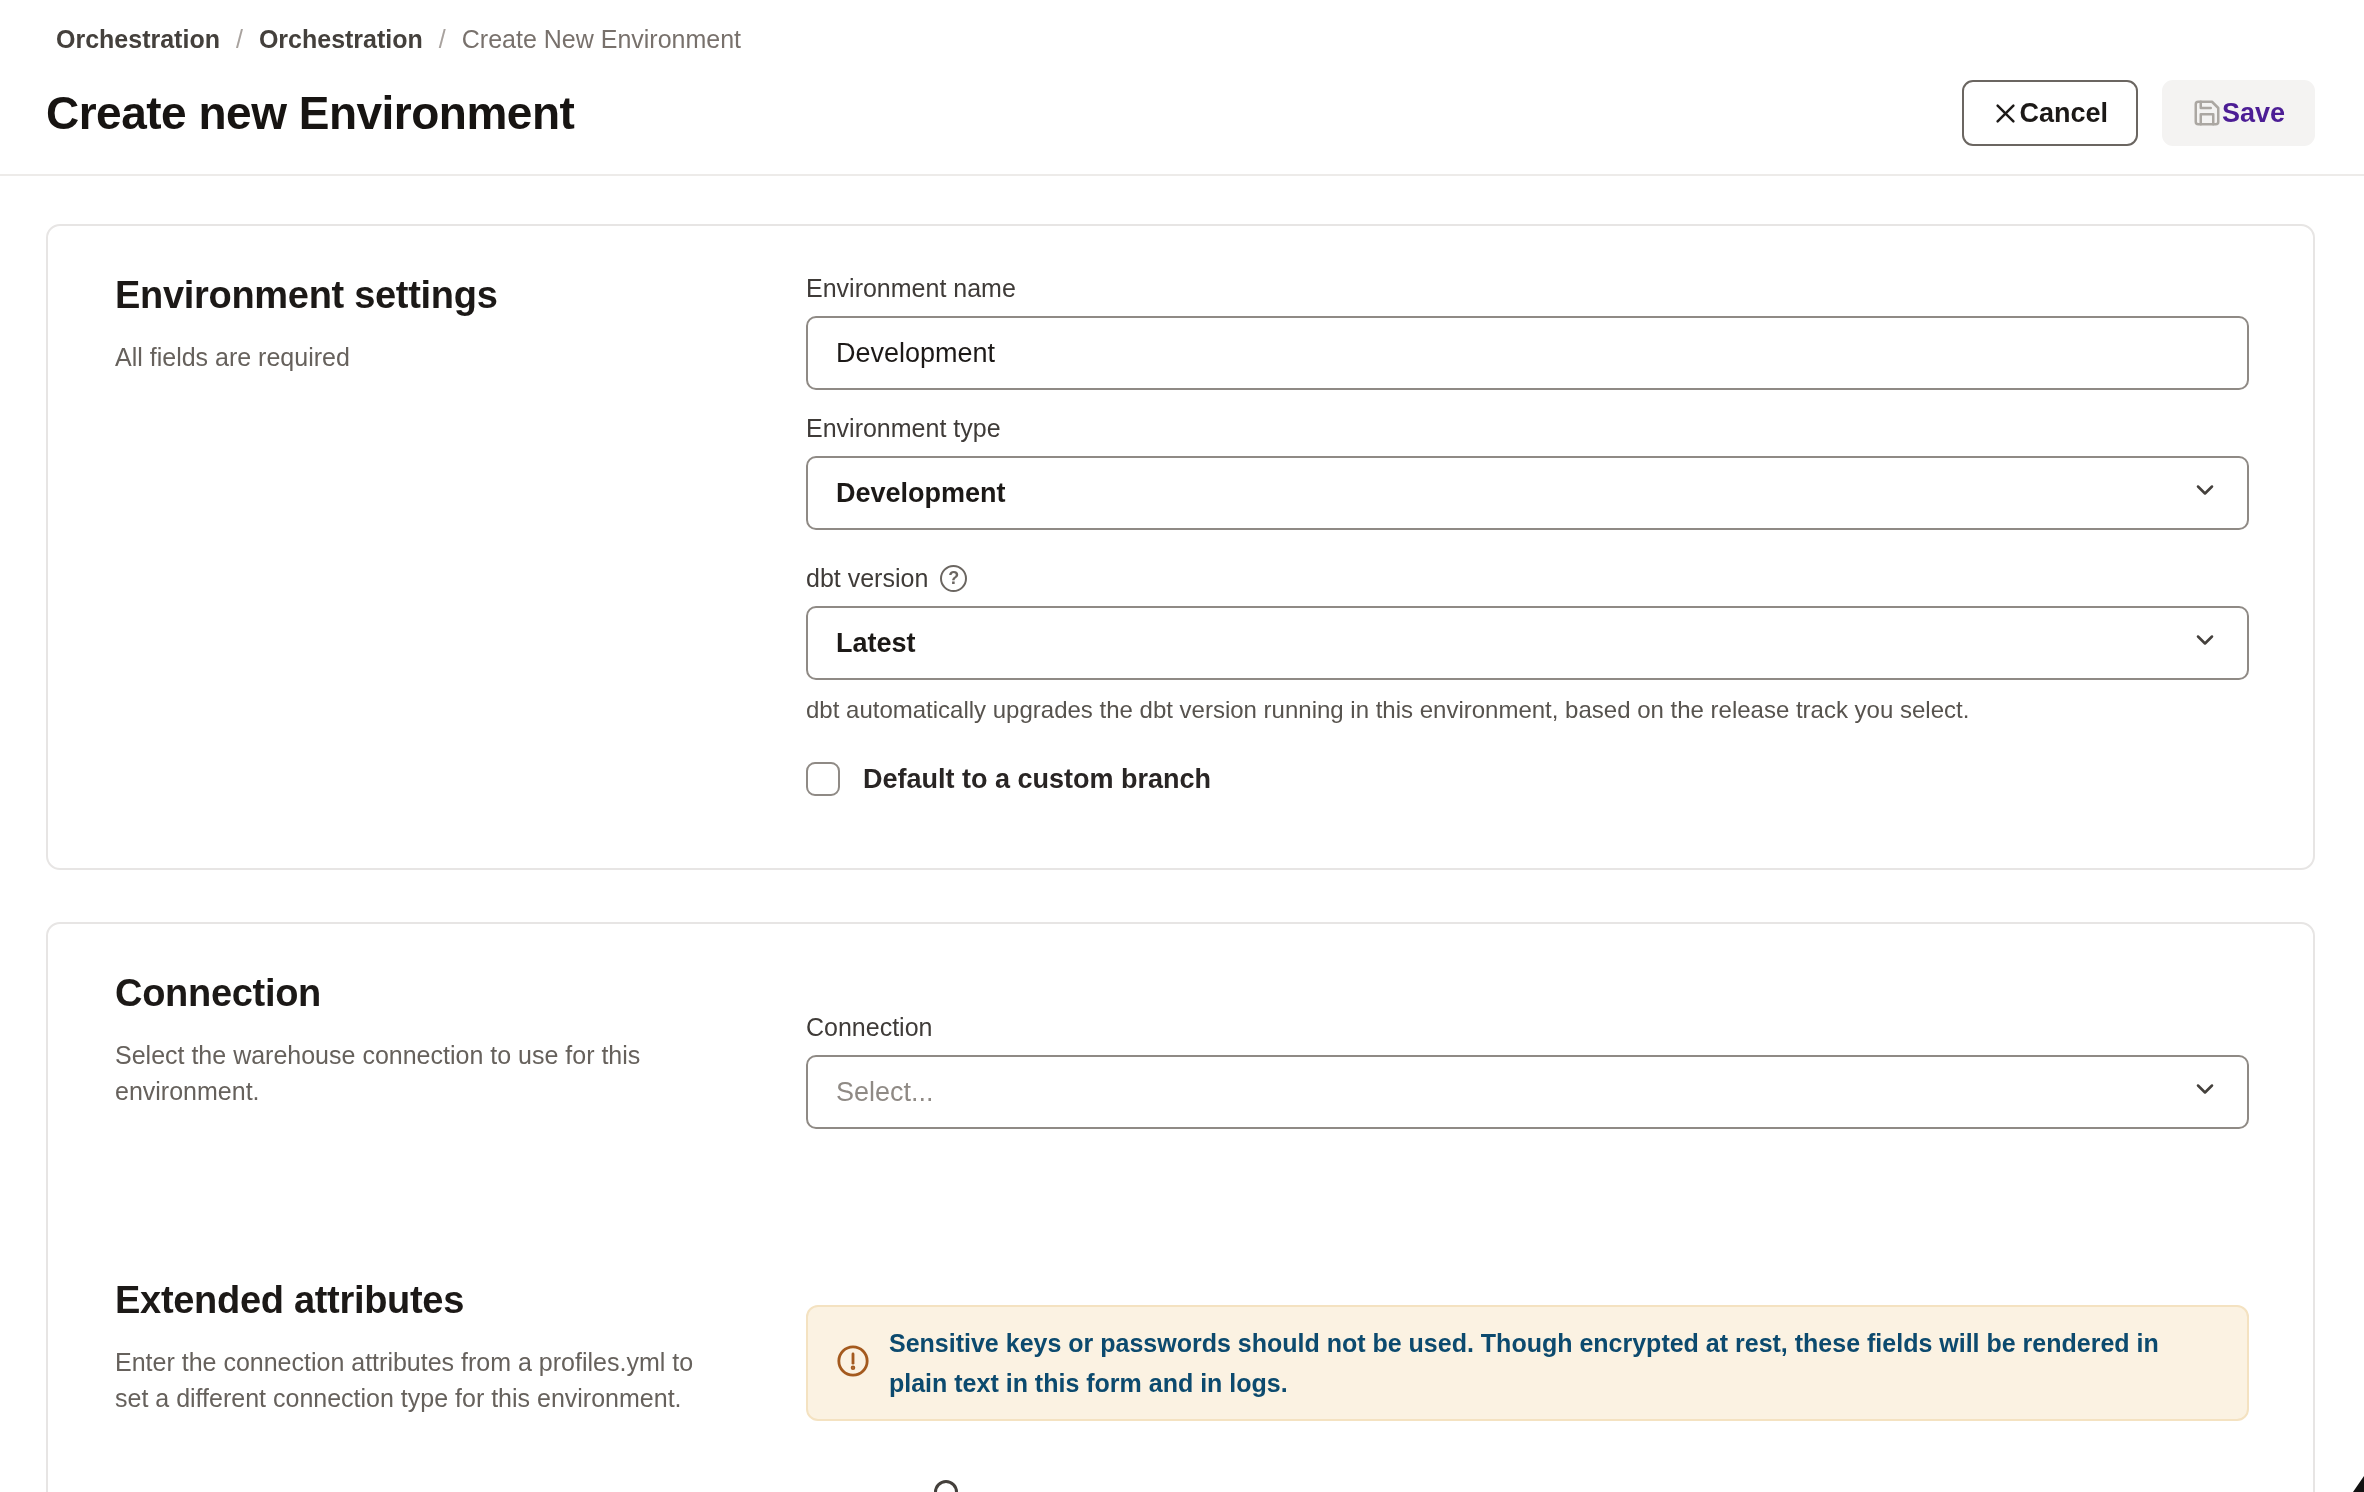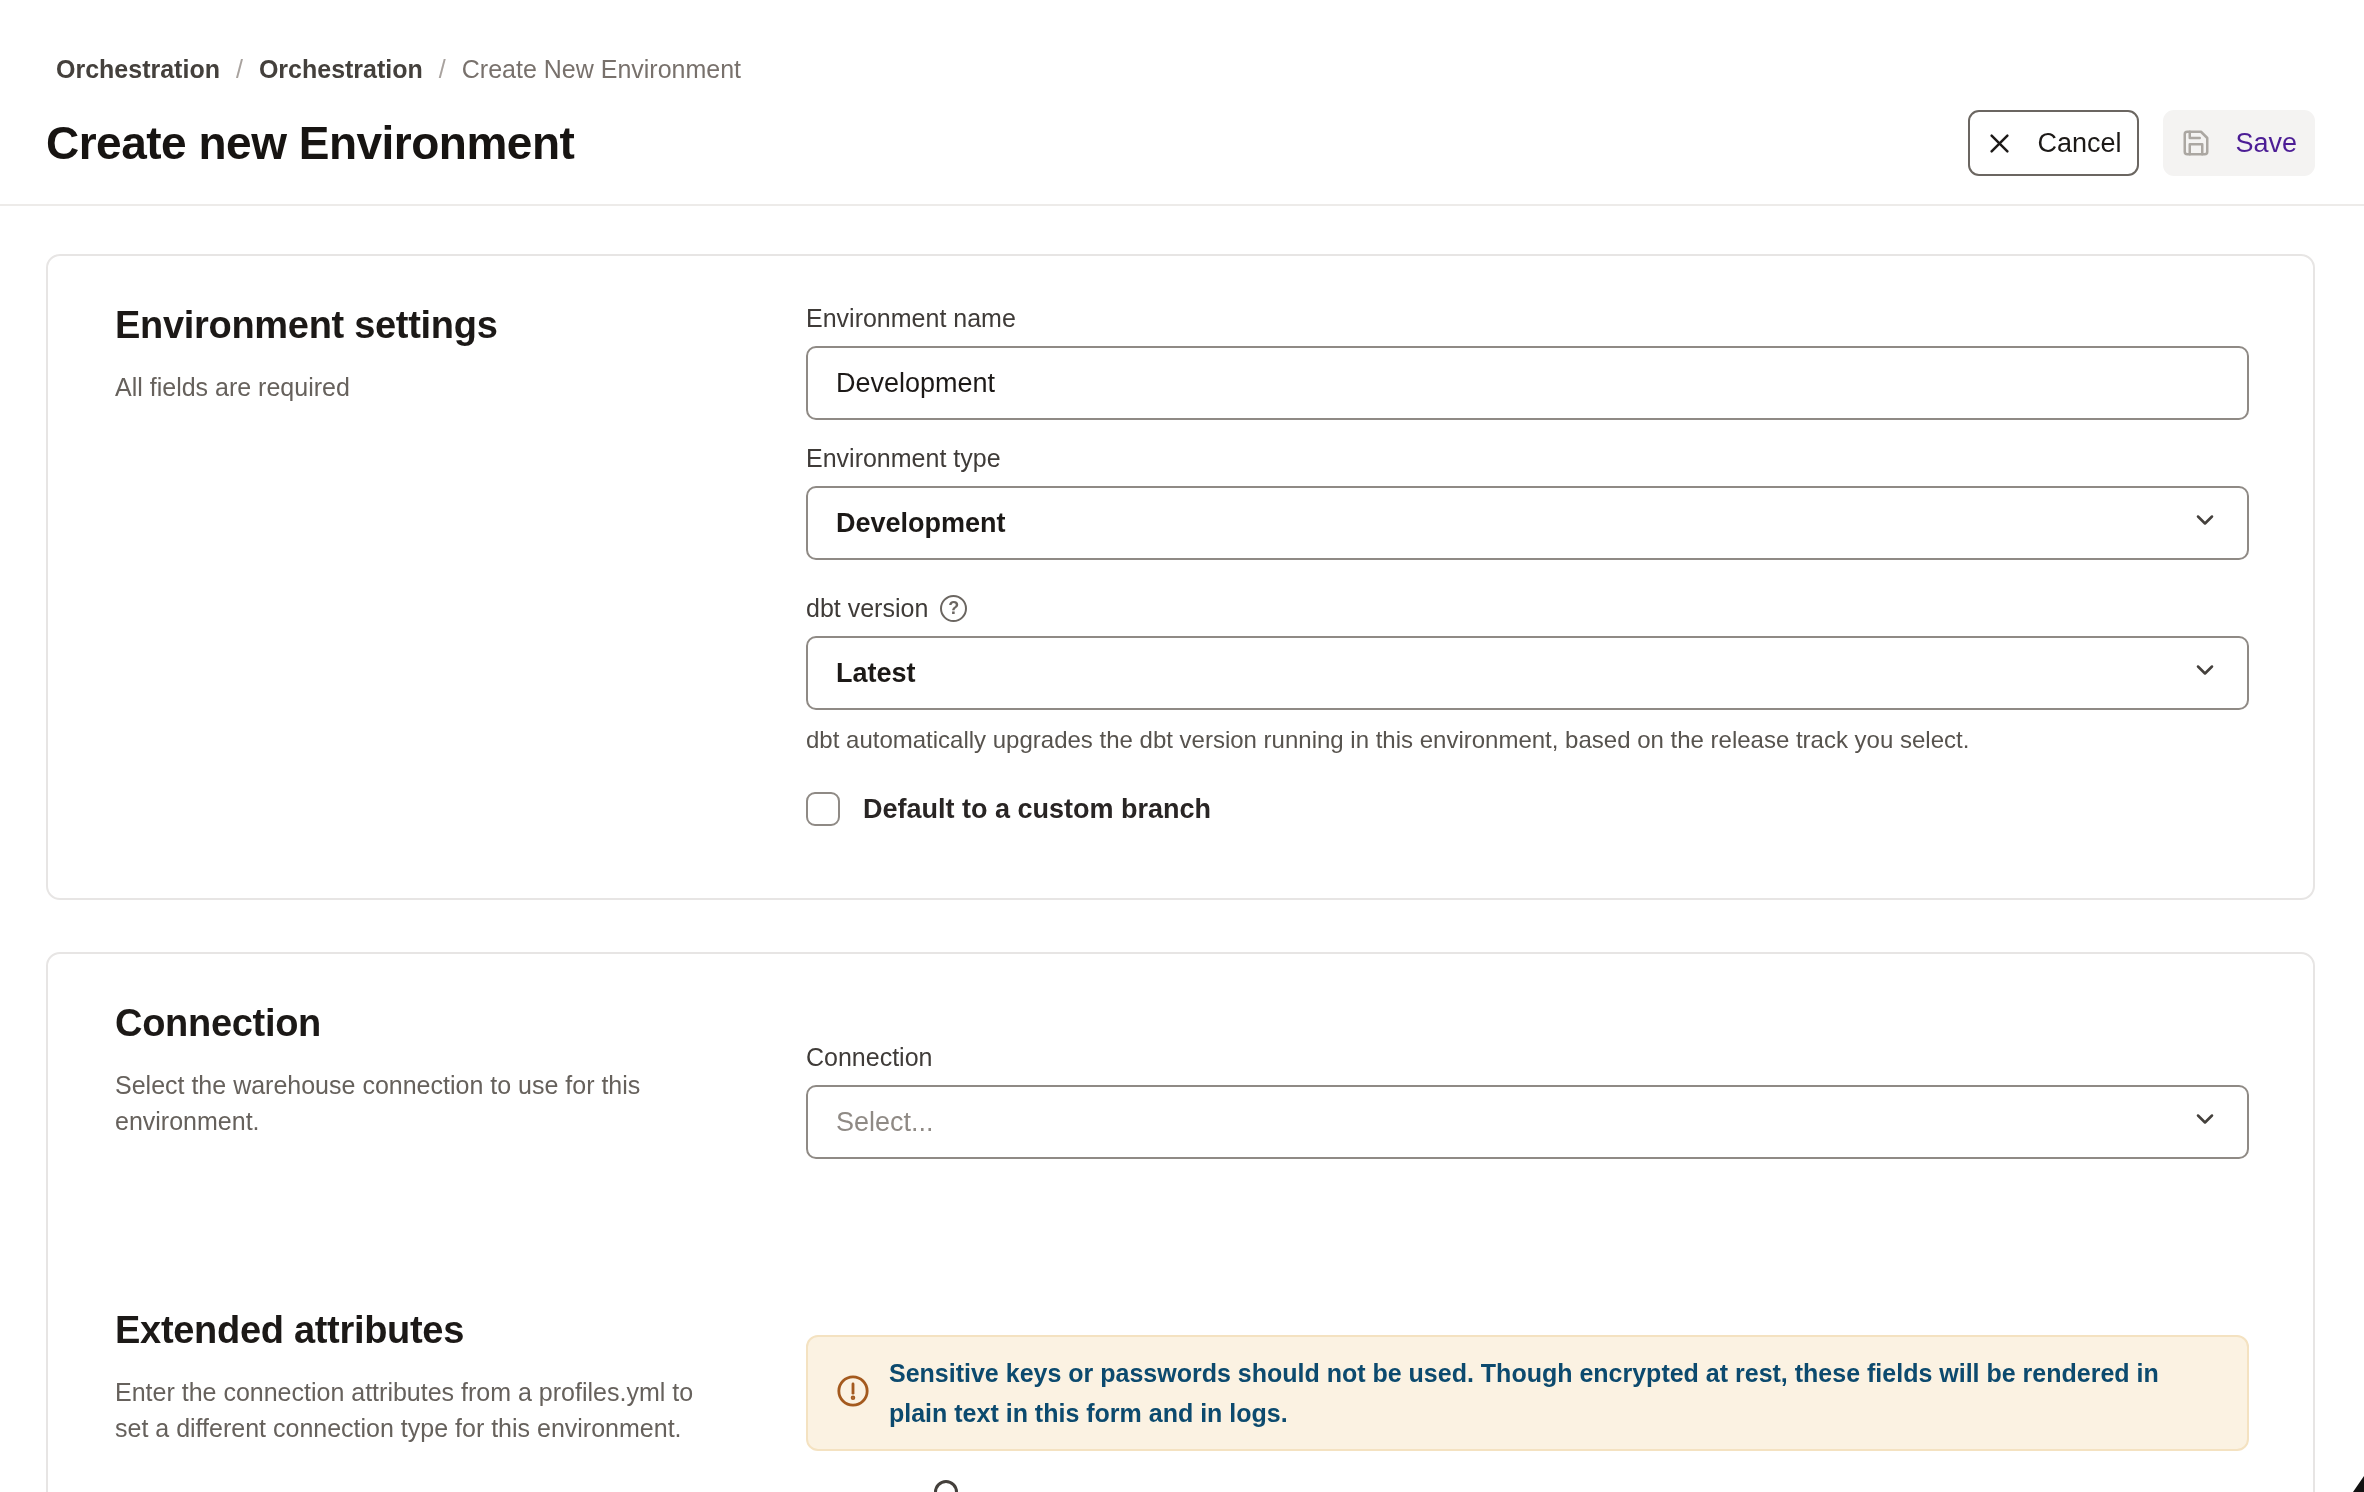--- a/index.html
+++ b/index.html
@@ -1,30 +1,30 @@
 <!DOCTYPE html>
 <html><head>
 <meta charset="utf-8">
 <style>
   * { box-sizing: border-box; margin: 0; padding: 0; }
   html,body { width: 2364px; height: 1492px; overflow: hidden; background: #ffffff;
     font-family: "Liberation Sans", sans-serif; color: #1C1917; position: relative; }
 
   
-  .breadcrumb { padding: 55px 0 0 56px; font-size: 25px; display: flex; gap: 16px; align-items: center; }
+  .breadcrumb { padding: 25px 0 0 56px; font-size: 25px; display: flex; gap: 16px; align-items: center; }
   .crumb-strong { font-weight: bold; color: #44403C; cursor: pointer; }
   .crumb-sep { color: #A8A29E; font-weight: normal; }
   .crumb-current { color: #78716C; }
 
   .header-row { display: flex; justify-content: space-between; align-items: center;
     padding: 26px 49px 0 46px; }
   .page-title { font-size: 46px; font-weight: bold; letter-spacing: -0.5px; color: #171412; }
   .header-actions { display: flex; gap: 24px; align-items: center; }
-  .btn { display: flex; align-items: center; gap: 24px; height: 66px; border-radius: 11px;
-    font-size: 27px; font-weight: normal; padding: 0 16px; cursor: pointer; }
+  .btn { display: flex; align-items: center; gap: 0; height: 66px; border-radius: 11px;
+    font-size: 27px; font-weight: bold; padding: 0 28px; cursor: pointer; }
   .btn-cancel { background: #ffffff; border: 2px solid #6B6661; color: #1C1917; }
   .btn-save { background: #F4F3F2; border: 2px solid #F4F3F2; color: #4c1d95; cursor: default; }
   .btn svg { display: block; }
 
   .header-divider { margin-top: 28px; height: 0; border-bottom: 2px solid #EDEBE9; }
 
   
   .card { margin-left: 46px; width: 2269px; border: 2px solid #E7E5E4; border-radius: 14px;
     background: #fff; padding: 48px 64px 0 67px; }
   .card-1 { margin-top: 48px; height: 646px; }

